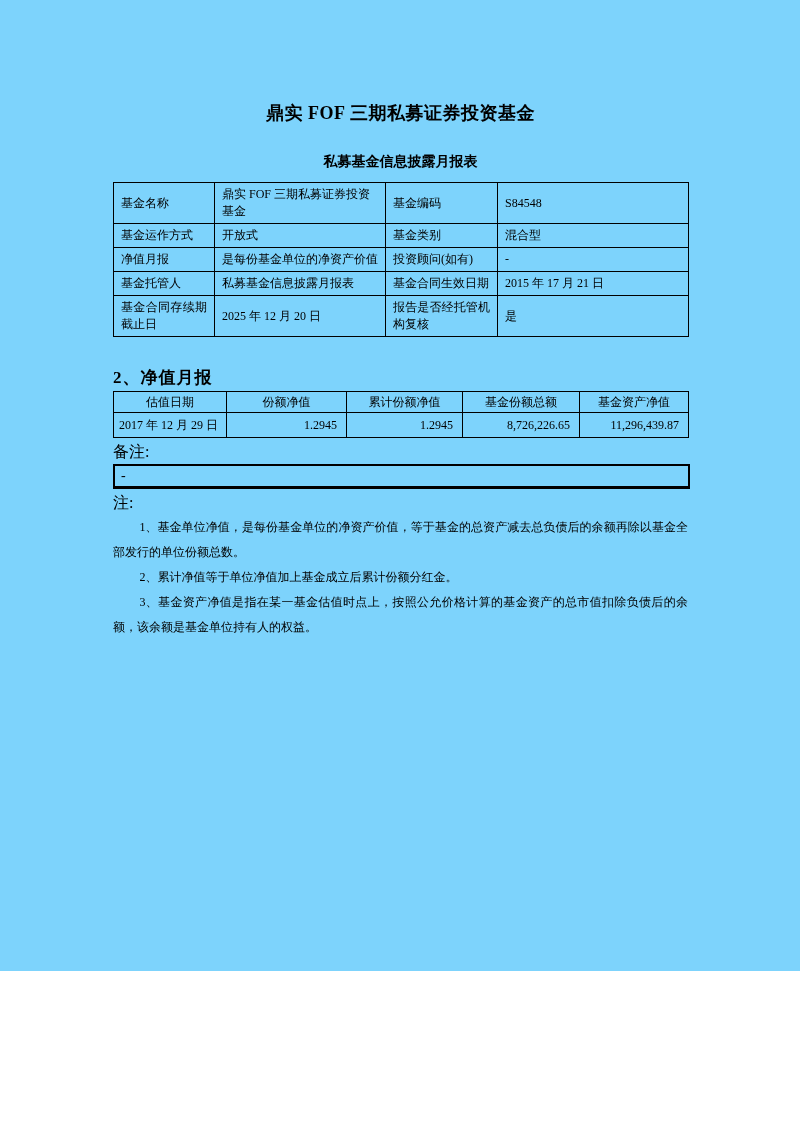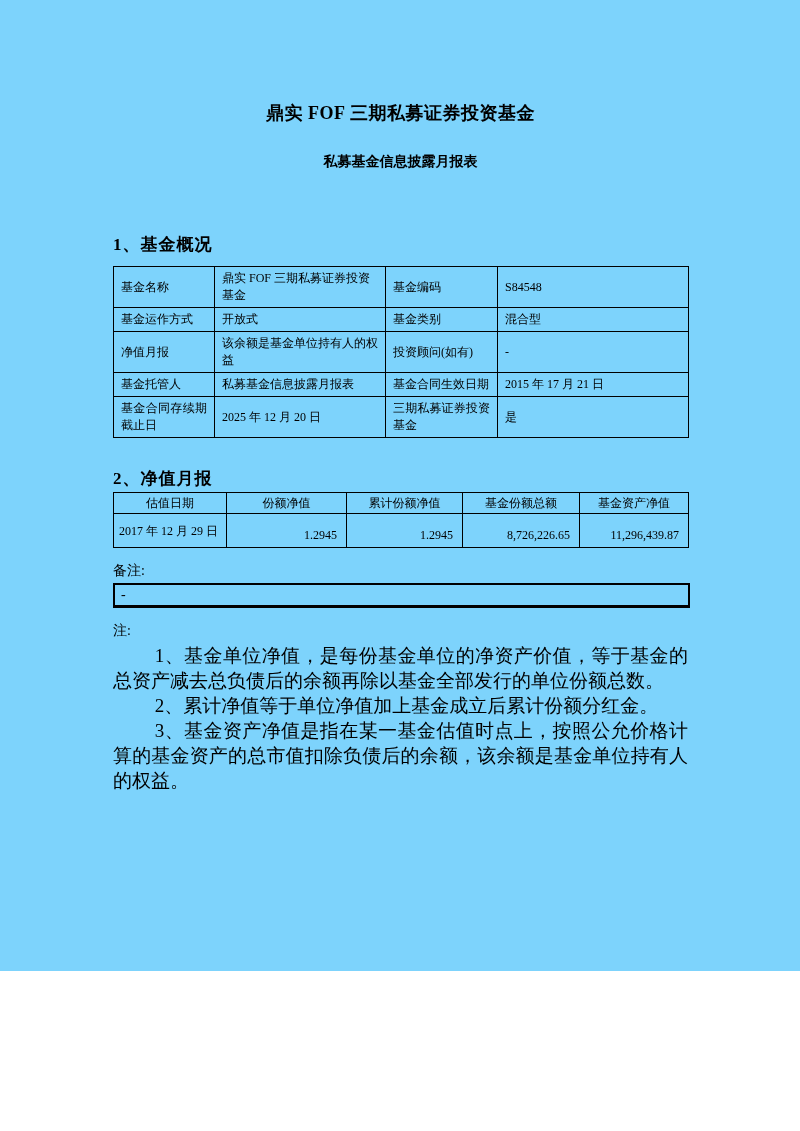--- a/index.html
+++ b/index.html
@@ -61,54 +61,53 @@
     overflow: hidden;
   }
   .t1 td.lb { text-align: justify; }
   .t1 td.vl { text-align: left; }
   .t2 th {
     text-align: center;
     padding: 1px 4px;
     line-height: 18px;
   }
   .t2 td.date { text-align: justify; line-height: 18px; padding: 3px 5px; }
-  .t2 td.num { text-align: right; padding: 13px 9px 3px 4px; }
+  .t2 td.num { text-align: right; padding: 3px 9px 3px 4px; }
   .remark-label, .notes-label {
-    margin-top: 14px;
-    font-size: 14px;
+    margin-top: 5px;
+    font-size: 16px;
     line-height: 18px;
   }
   .remark-box {
     margin-top: 3px;
     width: 577px;
     border: 2px solid #000000;
     border-bottom-width: 3px;
     height: 25px;
     padding: 0 6px;
     font-size: 14px;
     line-height: 20px;
   }
   .notes { margin-top: 3px; }
   .note {
-    font-size: 19px;
+    font-size: 12px;
     line-height: 25px;
     text-align: justify;
     text-indent: 2.2em;
   }
 </style>
 </head>
 <body>
 
 <div class="page">
   <div class="content">
 
     <div class="title">鼎实 FOF 三期私募证券投资基金</div>
     <div class="subtitle">私募基金信息披露月报表</div>
 
-    <div class="sec-heading">1、基金概况</div>
 
     <table class="t1">
       <colgroup>
         <col style="width:101px">
           <col style="width:171px">
           <col style="width:112px">
           <col style="width:191px">
       </colgroup>
       <tbody>
         <tr>
@@ -118,34 +117,34 @@
           <td class="vl">S84548</td>
         </tr>
         <tr>
           <td class="lb">基金运作方式</td>
           <td class="vl">开放式</td>
           <td class="lb">基金类别</td>
           <td class="vl">混合型</td>
         </tr>
         <tr>
           <td class="lb">净值月报</td>
-          <td class="vl">该余额是基金单位持有人的权益</td>
+          <td class="vl">是每份基金单位的净资产价值</td>
           <td class="lb">投资顾问(如有)</td>
           <td class="vl">-</td>
         </tr>
         <tr>
           <td class="lb">基金托管人</td>
           <td class="vl">私募基金信息披露月报表</td>
           <td class="lb">基金合同生效日期</td>
           <td class="vl">2015 年 17 月 21 日</td>
         </tr>
         <tr>
           <td class="lb">基金合同存续期截止日</td>
           <td class="vl">2025 年 12 月 20 日</td>
-          <td class="lb">三期私募证券投资基金</td>
+          <td class="lb">报告是否经托管机构复核</td>
           <td class="vl">是</td>
         </tr>
       </tbody>
     </table>
 
     <div class="sec-heading second">2、净值月报</div>
 
     <table class="t2">
       <colgroup>
         <col style="width:113px">

